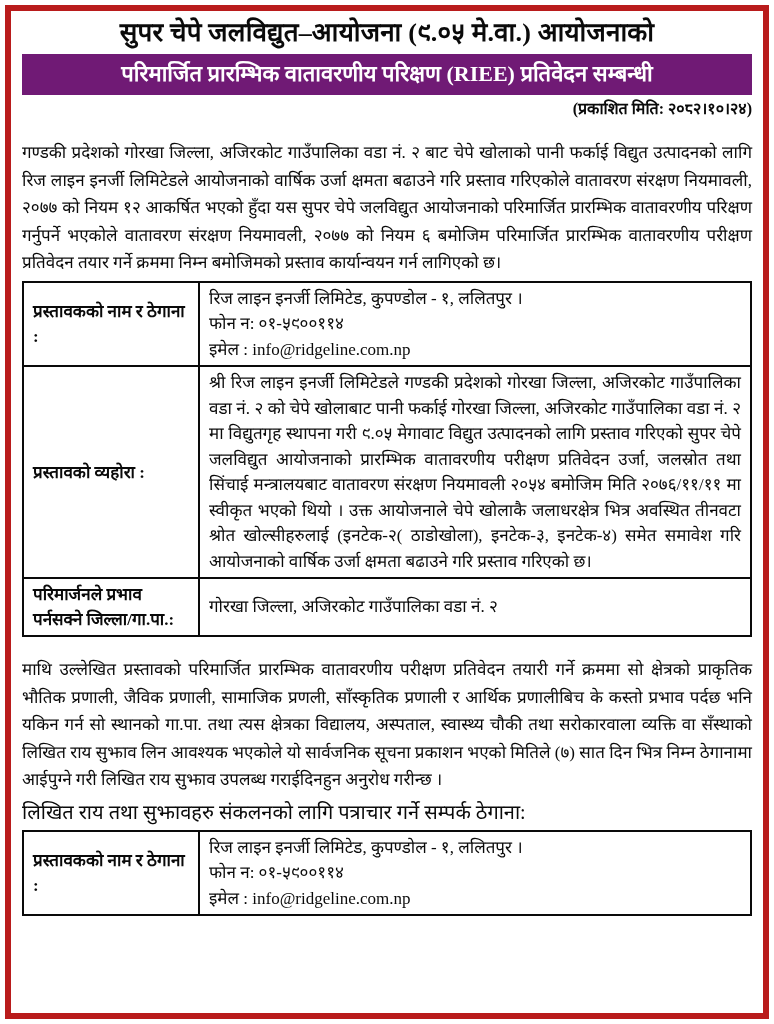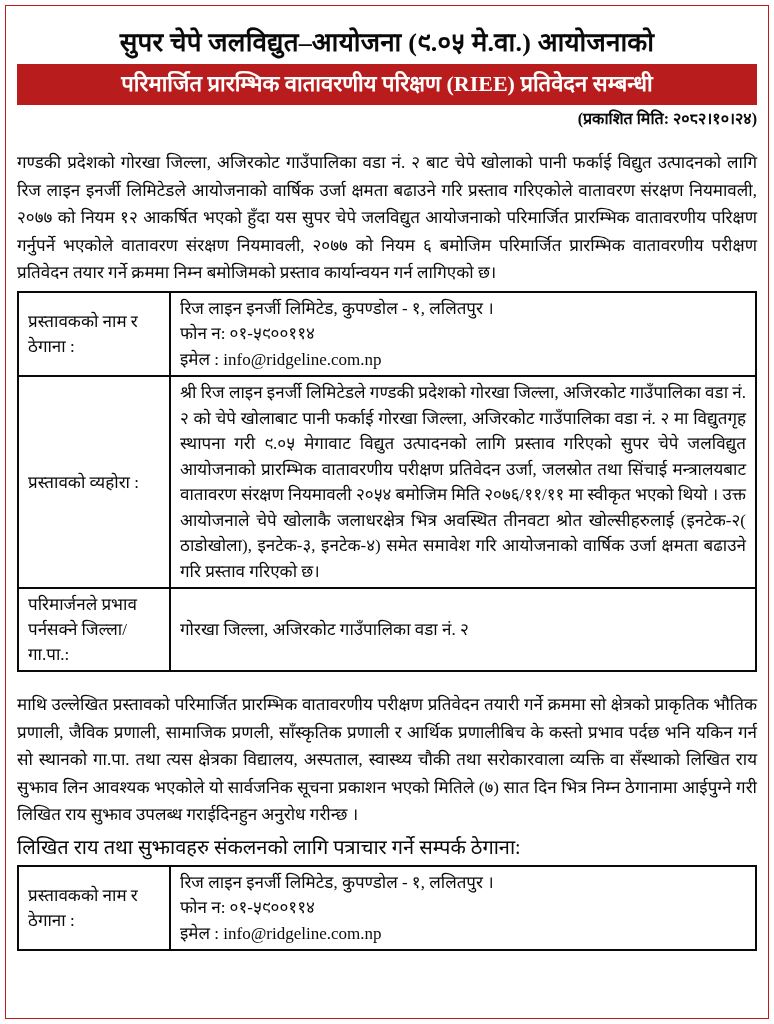--- a/index.html
+++ b/index.html
@@ -11,35 +11,35 @@
     width: 774px;
     height: 1024px;
     position: relative;
     font-family: "Liberation Serif", "DejaVu Serif", serif;
     color: #0a0a0a;
     overflow: hidden;
   }
   .sheet {
     position: absolute;
     inset: 5px;
-    border: 1px solid #b91c1c;
+    border: 6px solid #b91c1c;
     box-sizing: border-box;
-    padding: 18px 11px 6px 11px;
+    padding: 3px 11px 6px 11px;
     overflow: hidden;
     background: #ffffff;
   }
   .title {
     text-align: center;
     font-weight: bold;
     font-size: 26px;
     line-height: 38px;
     letter-spacing: 0.2px;
   }
   .banner {
-    background: #b91c1c;
+    background: #701a75;
     color: #ffffff;
     text-align: center;
     font-weight: bold;
     font-size: 22px;
     line-height: 33px;
     padding: 3px 4px 5px 4px;
     margin: 2px 0 2px 0;
   }
   .pubdate {
     text-align: right;
@@ -59,22 +59,22 @@
     margin: 3px 0 5px 0;
     table-layout: fixed;
   }
   table.grid td {
     border: 2px solid #0a0a0a;
     vertical-align: middle;
     padding: 3px 9px;
     box-sizing: border-box;
   }
   td.lbl {
-    width: 152px;
-    font-weight: normal;
+    width: 176px;
+    font-weight: bold;
     font-size: 17px;
     line-height: 25px;
   }
   td.val {
     font-size: 17px;
     line-height: 25.5px;
   }
   td.val.justify {
     text-align: justify;
   }

